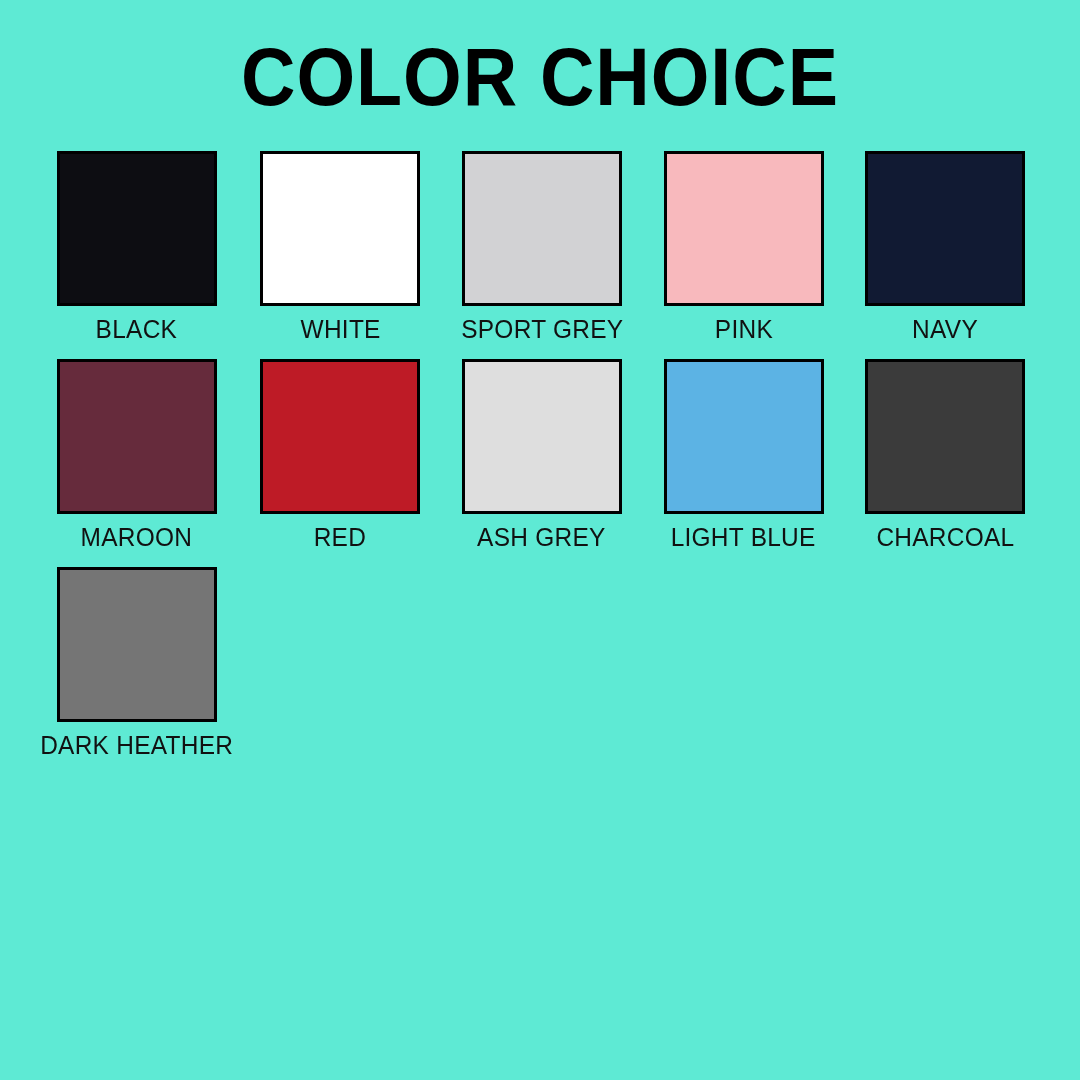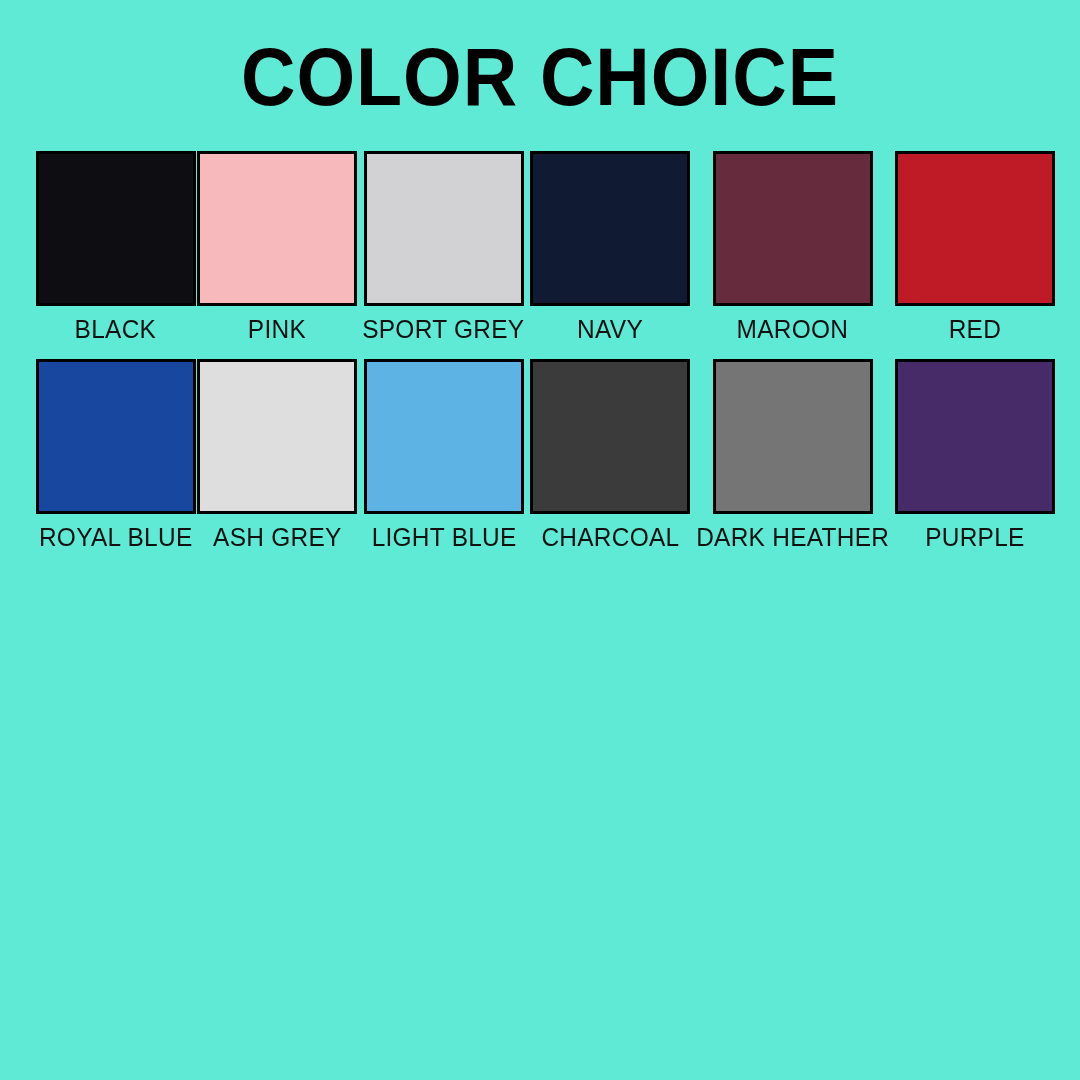--- a/index.html
+++ b/index.html
@@ -35,21 +35,21 @@
     transform: scaleX(0.92);
     transform-origin: center top;
     white-space: nowrap;
   }
 
   .swatch-grid {
     margin: 0 auto;
     padding-top: 33px;
     width: 1012px;
     display: grid;
-    grid-template-columns: repeat(6, 1fr);
+    grid-template-columns: repeat(5, 1fr);
     grid-auto-rows: auto;
     row-gap: 16px;
     column-gap: 0px;
     box-sizing: border-box;
   }
 
   .swatch-cell {
     display: flex;
     flex-direction: column;
     align-items: center;
@@ -84,58 +84,54 @@
 <div class="page">
 
   <h1 class="page-title">COLOR CHOICE</h1>
 
   <div class="swatch-grid">
       <div class="swatch-cell">
         <div class="swatch-chip" style="background-color: rgb(13, 13, 18); border-color: rgb(0, 0, 0);"></div>
         <div class="swatch-label">BLACK</div>
       </div>
       <div class="swatch-cell">
-        <div class="swatch-chip" style="background-color: rgb(248, 185, 189); border-color: rgb(0, 0, 0);"></div>
-        <div class="swatch-label">PINK</div>
+        <div class="swatch-chip" style="background-color: rgb(255, 255, 255); border-color: rgb(0, 0, 0);"></div>
+        <div class="swatch-label">WHITE</div>
       </div>
       <div class="swatch-cell">
         <div class="swatch-chip" style="background-color: rgb(210, 210, 212); border-color: rgb(0, 0, 0);"></div>
         <div class="swatch-label">SPORT GREY</div>
+      </div>
+      <div class="swatch-cell">
+        <div class="swatch-chip" style="background-color: rgb(248, 185, 189); border-color: rgb(0, 0, 0);"></div>
+        <div class="swatch-label">PINK</div>
       </div>
       <div class="swatch-cell">
         <div class="swatch-chip" style="background-color: rgb(17, 26, 51); border-color: rgb(0, 0, 0);"></div>
         <div class="swatch-label">NAVY</div>
       </div>
       <div class="swatch-cell">
         <div class="swatch-chip" style="background-color: rgb(102, 43, 60); border-color: rgb(0, 0, 0);"></div>
         <div class="swatch-label">MAROON</div>
       </div>
       <div class="swatch-cell">
         <div class="swatch-chip" style="background-color: rgb(190, 27, 38); border-color: rgb(0, 0, 0);"></div>
         <div class="swatch-label">RED</div>
-      </div>
-      <div class="swatch-cell">
-        <div class="swatch-chip" style="background-color: rgb(23, 71, 158); border-color: rgb(0, 0, 0);"></div>
-        <div class="swatch-label">ROYAL BLUE</div>
       </div>
       <div class="swatch-cell">
         <div class="swatch-chip" style="background-color: rgb(222, 222, 222); border-color: rgb(0, 0, 0);"></div>
         <div class="swatch-label">ASH GREY</div>
       </div>
       <div class="swatch-cell">
         <div class="swatch-chip" style="background-color: rgb(92, 179, 228); border-color: rgb(0, 0, 0);"></div>
         <div class="swatch-label">LIGHT BLUE</div>
       </div>
       <div class="swatch-cell">
         <div class="swatch-chip" style="background-color: rgb(59, 59, 59); border-color: rgb(0, 0, 0);"></div>
         <div class="swatch-label">CHARCOAL</div>
       </div>
       <div class="swatch-cell">
         <div class="swatch-chip" style="background-color: rgb(117, 117, 117); border-color: rgb(0, 0, 0);"></div>
         <div class="swatch-label">DARK HEATHER</div>
       </div>
-      <div class="swatch-cell">
-        <div class="swatch-chip" style="background-color: rgb(71, 42, 104); border-color: rgb(0, 0, 0);"></div>
-        <div class="swatch-label">PURPLE</div>
-      </div>
     </div>
 
 </div>
 
 </body></html>

